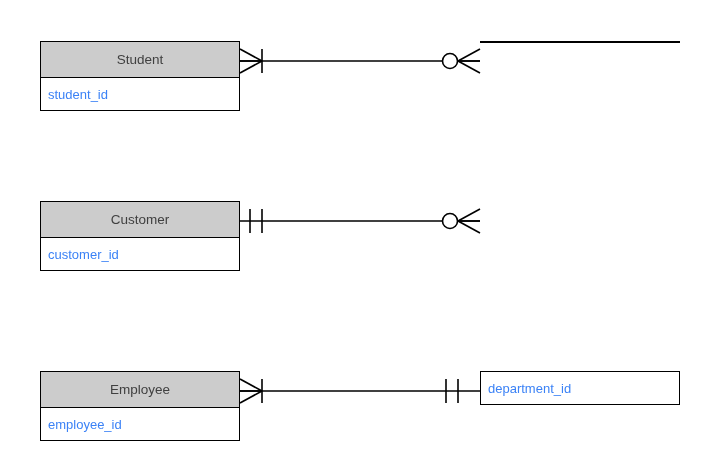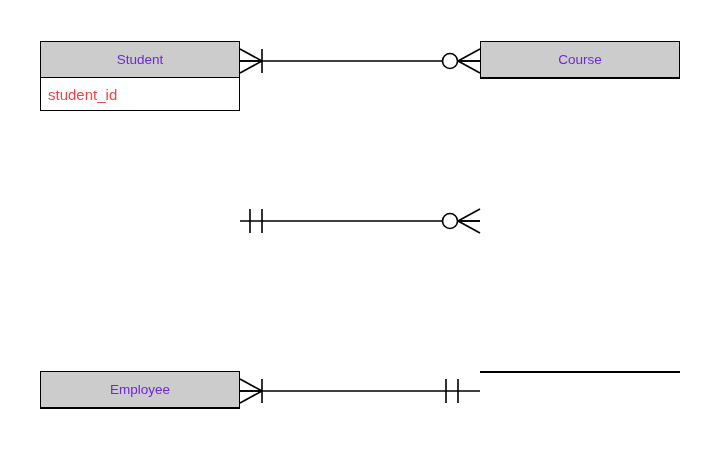--- a/index.html
+++ b/index.html
@@ -38,32 +38,32 @@
   .entity.right { left: 480px; }
   .entity-header {
     height: 36px;
     background: #cccccc;
     border-bottom: 1.6px solid #000000;
     box-sizing: border-box;
     display: flex;
     align-items: center;
     justify-content: center;
     font-size: 13.5px;
-    color: #6d28d9;
+    color: #404040;
     line-height: 1;
   }
   .entity-body {
     height: 32px;
     background: #ffffff;
     box-sizing: border-box;
     display: flex;
     align-items: center;
     padding-left: 7px;
-    font-size: 15px;
-    color: #ef4444;
+    font-size: 13px;
+    color: #3b82f6;
     line-height: 1;
   }
   .connector {
     position: absolute;
     left: 228px;
     top: 0;
     width: 264px;
     height: 72px;
     overflow: visible;
   }
@@ -95,26 +95,29 @@
       <circle cx="222" cy="20" r="7.5" fill="#ffffff" stroke="#000" stroke-width="1.6"></circle>
 
       <g>
         <line x1="230" y1="20" x2="252" y2="8" stroke="#000" stroke-width="1.6"></line>
         <line x1="230" y1="20" x2="252" y2="20" stroke="#000" stroke-width="1.6"></line>
         <line x1="230" y1="20" x2="252" y2="32" stroke="#000" stroke-width="1.6"></line>
       </g>
     </svg>
 
     <div class="entity right">
-      <div class="entity-header">Course</div>
     </div>
   </div>
 
   <div class="er-row" style="top:201px;">
 
+    <div class="entity left">
+      <div class="entity-header">Customer</div>
+      <div class="entity-body">customer_id</div>
+    </div>
 
     <svg class="connector" viewBox="0 0 264 72" width="264" height="72">
       <line x1="12" y1="20" x2="252" y2="20" stroke="#000" stroke-width="1.6"></line>
 
       <g>
         <line x1="22" y1="8" x2="22" y2="32" stroke="#000" stroke-width="1.6"></line>
         <line x1="34" y1="8" x2="34" y2="32" stroke="#000" stroke-width="1.6"></line>
       </g>
 
       <circle cx="222" cy="20" r="7.5" fill="#ffffff" stroke="#000" stroke-width="1.6"></circle>
@@ -125,36 +128,38 @@
         <line x1="230" y1="20" x2="252" y2="32" stroke="#000" stroke-width="1.6"></line>
       </g>
     </svg>
 
   </div>
 
   <div class="er-row" style="top:371px;">
 
     <div class="entity left">
       <div class="entity-header">Employee</div>
+      <div class="entity-body">employee_id</div>
     </div>
 
     <svg class="connector" viewBox="0 0 264 72" width="264" height="72">
       <line x1="12" y1="20" x2="252" y2="20" stroke="#000" stroke-width="1.6"></line>
 
       <g>
         <line x1="34" y1="20" x2="12" y2="8" stroke="#000" stroke-width="1.6"></line>
         <line x1="34" y1="20" x2="12" y2="20" stroke="#000" stroke-width="1.6"></line>
         <line x1="34" y1="20" x2="12" y2="32" stroke="#000" stroke-width="1.6"></line>
       </g>
 
       <line x1="34" y1="8" x2="34" y2="32" stroke="#000" stroke-width="1.6"></line>
 
       <g>
         <line x1="218" y1="8" x2="218" y2="32" stroke="#000" stroke-width="1.6"></line>
         <line x1="230" y1="8" x2="230" y2="32" stroke="#000" stroke-width="1.6"></line>
       </g>
     </svg>
 
     <div class="entity right">
+      <div class="entity-body">department_id</div>
     </div>
   </div>
 
 </div>
 
 </body></html>

